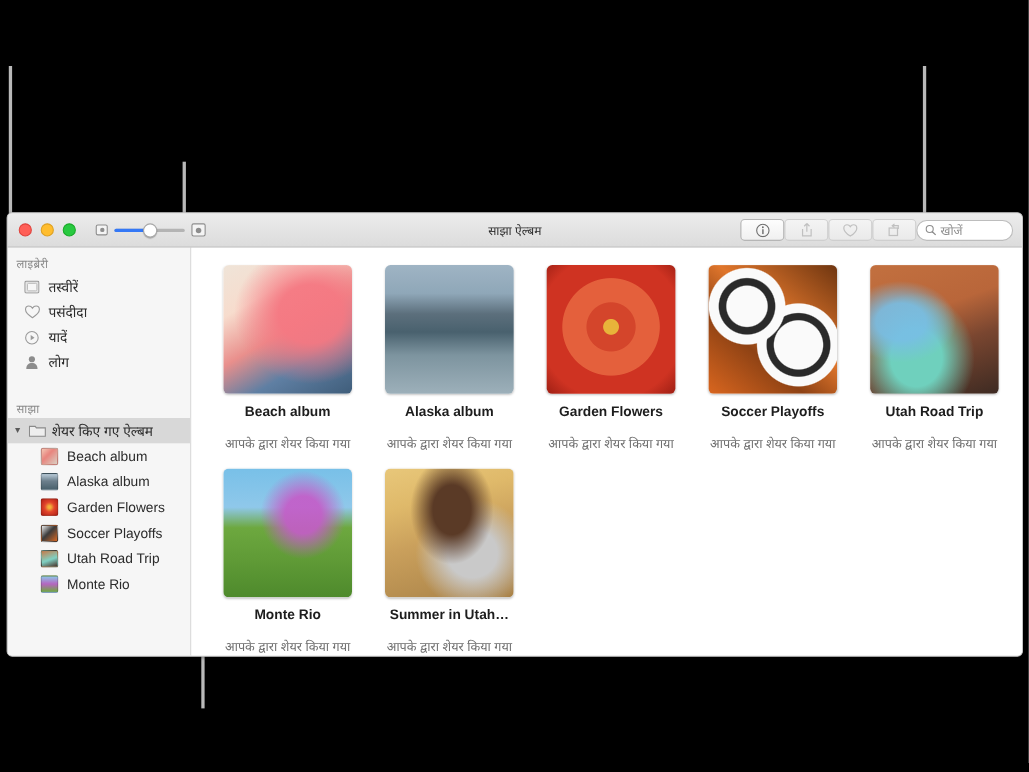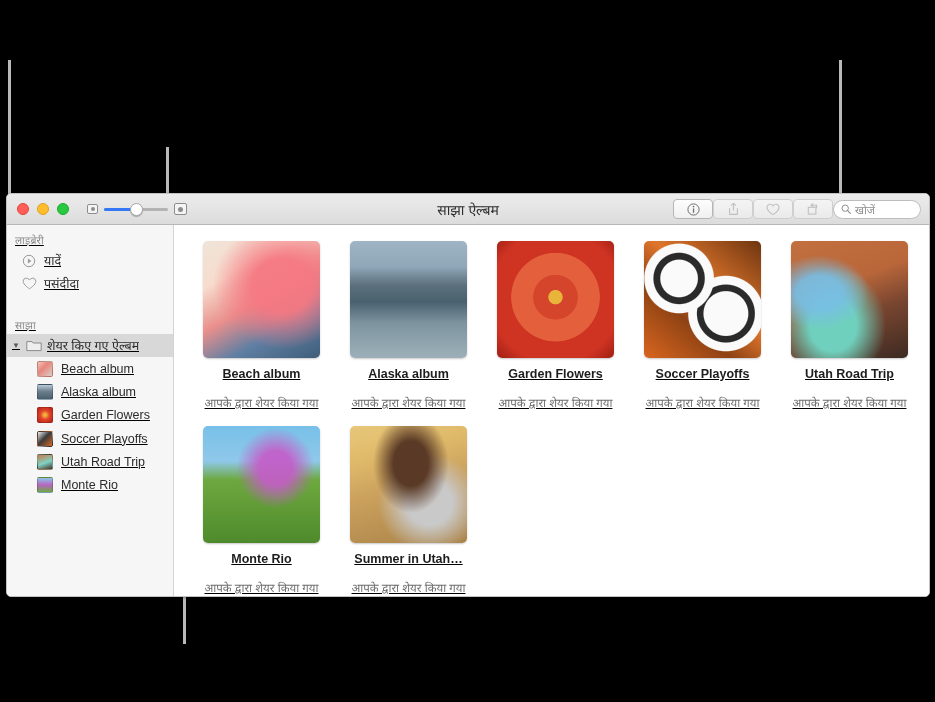--- a/index.html
+++ b/index.html
@@ -60,41 +60,41 @@
   }
   .slider-knob {
     position: absolute; top: -5px; left: 50%; margin-left: -6px;
     width: 13px; height: 13px; border-radius: 50%;
     background: #ffffff; border: 1px solid #a8a8a8;
     box-shadow: 0 1px 1px rgba(0,0,0,.25);
   }
 
   #win-title {
     position: absolute; left: 0; right: 0; text-align: center;
-    font-size: 14px; color: #2d2d2d; pointer-events: none;
+    font-size: 11px; color: #2d2d2d; pointer-events: none;
   }
 
   .tb-right { position: absolute; right: 8px; display: flex; align-items: center; gap: 0; }
   .tb-btn {
     width: 40px; height: 20px; border-radius: 4px;
     background: linear-gradient(to bottom, #fdfdfd, #f0f0f0);
     border: 1px solid #b6b6b6;
     display: flex; align-items: center; justify-content: center;
     color: #6e6e6e;
   }
   .tb-btn.disabled { background: linear-gradient(to bottom, #f4f4f4, #eaeaea); color: #c0c0c0; border-color: #cfcfcf; }
   .search-box {
     width: 88px; height: 19px; border-radius: 10px;
     background: #ffffff; border: 1px solid #bdbdbd;
     display: flex; align-items: center; gap: 4px; padding: 0 7px;
     font-size: 11px; color: #8d8d8d;
   }
 
   
-  #win-body { display: flex; height: 372px; text-decoration: underline; }
+  #win-body { display: flex; height: 372px; }
 
   #sidebar {
     width: 167px; background: #f6f6f6;
     border-right: 1px solid #d3d3d3;
     padding-top: 6px; font-size: 12.5px; color: #2b2b2b;
     overflow: hidden;
   }
   .sb-header {
     font-size: 10.5px; color: #8a8a8a; padding: 2px 0 2px 8px; letter-spacing: .2px;
   }
@@ -206,40 +206,58 @@
         </div>
       </div>
     </div>
 
     <div id="win-body">
 
       <div id="sidebar">
 
         <div class="sb-header">लाइब्रेरी</div>
 
+        <div class="sb-row">
+          <span class="sb-icon">
+            <svg width="14" height="12" viewBox="0 0 14 12">
+              <rect x=".6" y=".6" width="12.8" height="10.8" rx="1.4" fill="#e4e4e4" stroke="#9a9a9a" stroke-width="1"></rect>
+              <rect x="3" y="2.6" width="8.5" height="6.8" rx="1" fill="#f7f7f7" stroke="#b5b5b5" stroke-width=".8"></rect>
+            </svg>
+          </span>
+          <span class="sb-label">तस्वीरें</span>
+        </div>
+
+        <div class="sb-row">
+          <span class="sb-icon">
+            <svg width="15" height="13" viewBox="0 0 15 13">
+              <path d="M7.5 11.8 C7.5 11.8 1.2 7.8 1.2 4.4 C1.2 2.4 2.6 1.2 4.2 1.2 C5.5 1.2 6.8 2.0 7.5 3.1 C8.2 2.0 9.5 1.2 10.8 1.2 C12.4 1.2 13.8 2.4 13.8 4.4 C13.8 7.8 7.5 11.8 7.5 11.8 Z" fill="none" stroke="#9a9a9a" stroke-width="1"></path>
+            </svg>
+          </span>
+          <span class="sb-label">पसंदीदा</span>
+        </div>
 
         <div class="sb-row">
           <span class="sb-icon">
             <svg width="14" height="14" viewBox="0 0 14 14">
               <circle cx="7" cy="7" r="5.7" fill="none" stroke="#9a9a9a" stroke-width="1"></circle>
               <path d="M5.9 4.6 L9.4 7 L5.9 9.4 Z" fill="#9a9a9a"></path>
             </svg>
           </span>
           <span class="sb-label">यादें</span>
         </div>
 
         <div class="sb-row">
           <span class="sb-icon">
-            <svg width="15" height="13" viewBox="0 0 15 13">
-              <path d="M7.5 11.8 C7.5 11.8 1.2 7.8 1.2 4.4 C1.2 2.4 2.6 1.2 4.2 1.2 C5.5 1.2 6.8 2.0 7.5 3.1 C8.2 2.0 9.5 1.2 10.8 1.2 C12.4 1.2 13.8 2.4 13.8 4.4 C13.8 7.8 7.5 11.8 7.5 11.8 Z" fill="none" stroke="#9a9a9a" stroke-width="1"></path>
-            </svg>
-          </span>
-          <span class="sb-label">पसंदीदा</span>
-        </div>
-
+            <svg width="12" height="13" viewBox="0 0 12 13">
+              <circle cx="6" cy="3.6" r="2.8" fill="#8c8c8c"></circle>
+              <path d="M.9 12.4 C.9 8.8 3.1 7.1 6 7.1 C8.9 7.1 11.1 8.8 11.1 12.4 Z" fill="#8c8c8c"></path>
+            </svg>
+          </span>
+          <span class="sb-label">लोग</span>
+        </div>
 
 
 
         <div class="sb-header" style="margin-top:21px;">साझा</div>
 
 
         <div class="sb-row group selected">
           <span class="tri">▼</span>
           <span class="sb-icon">
             <svg width="16" height="13" viewBox="0 0 16 13">

